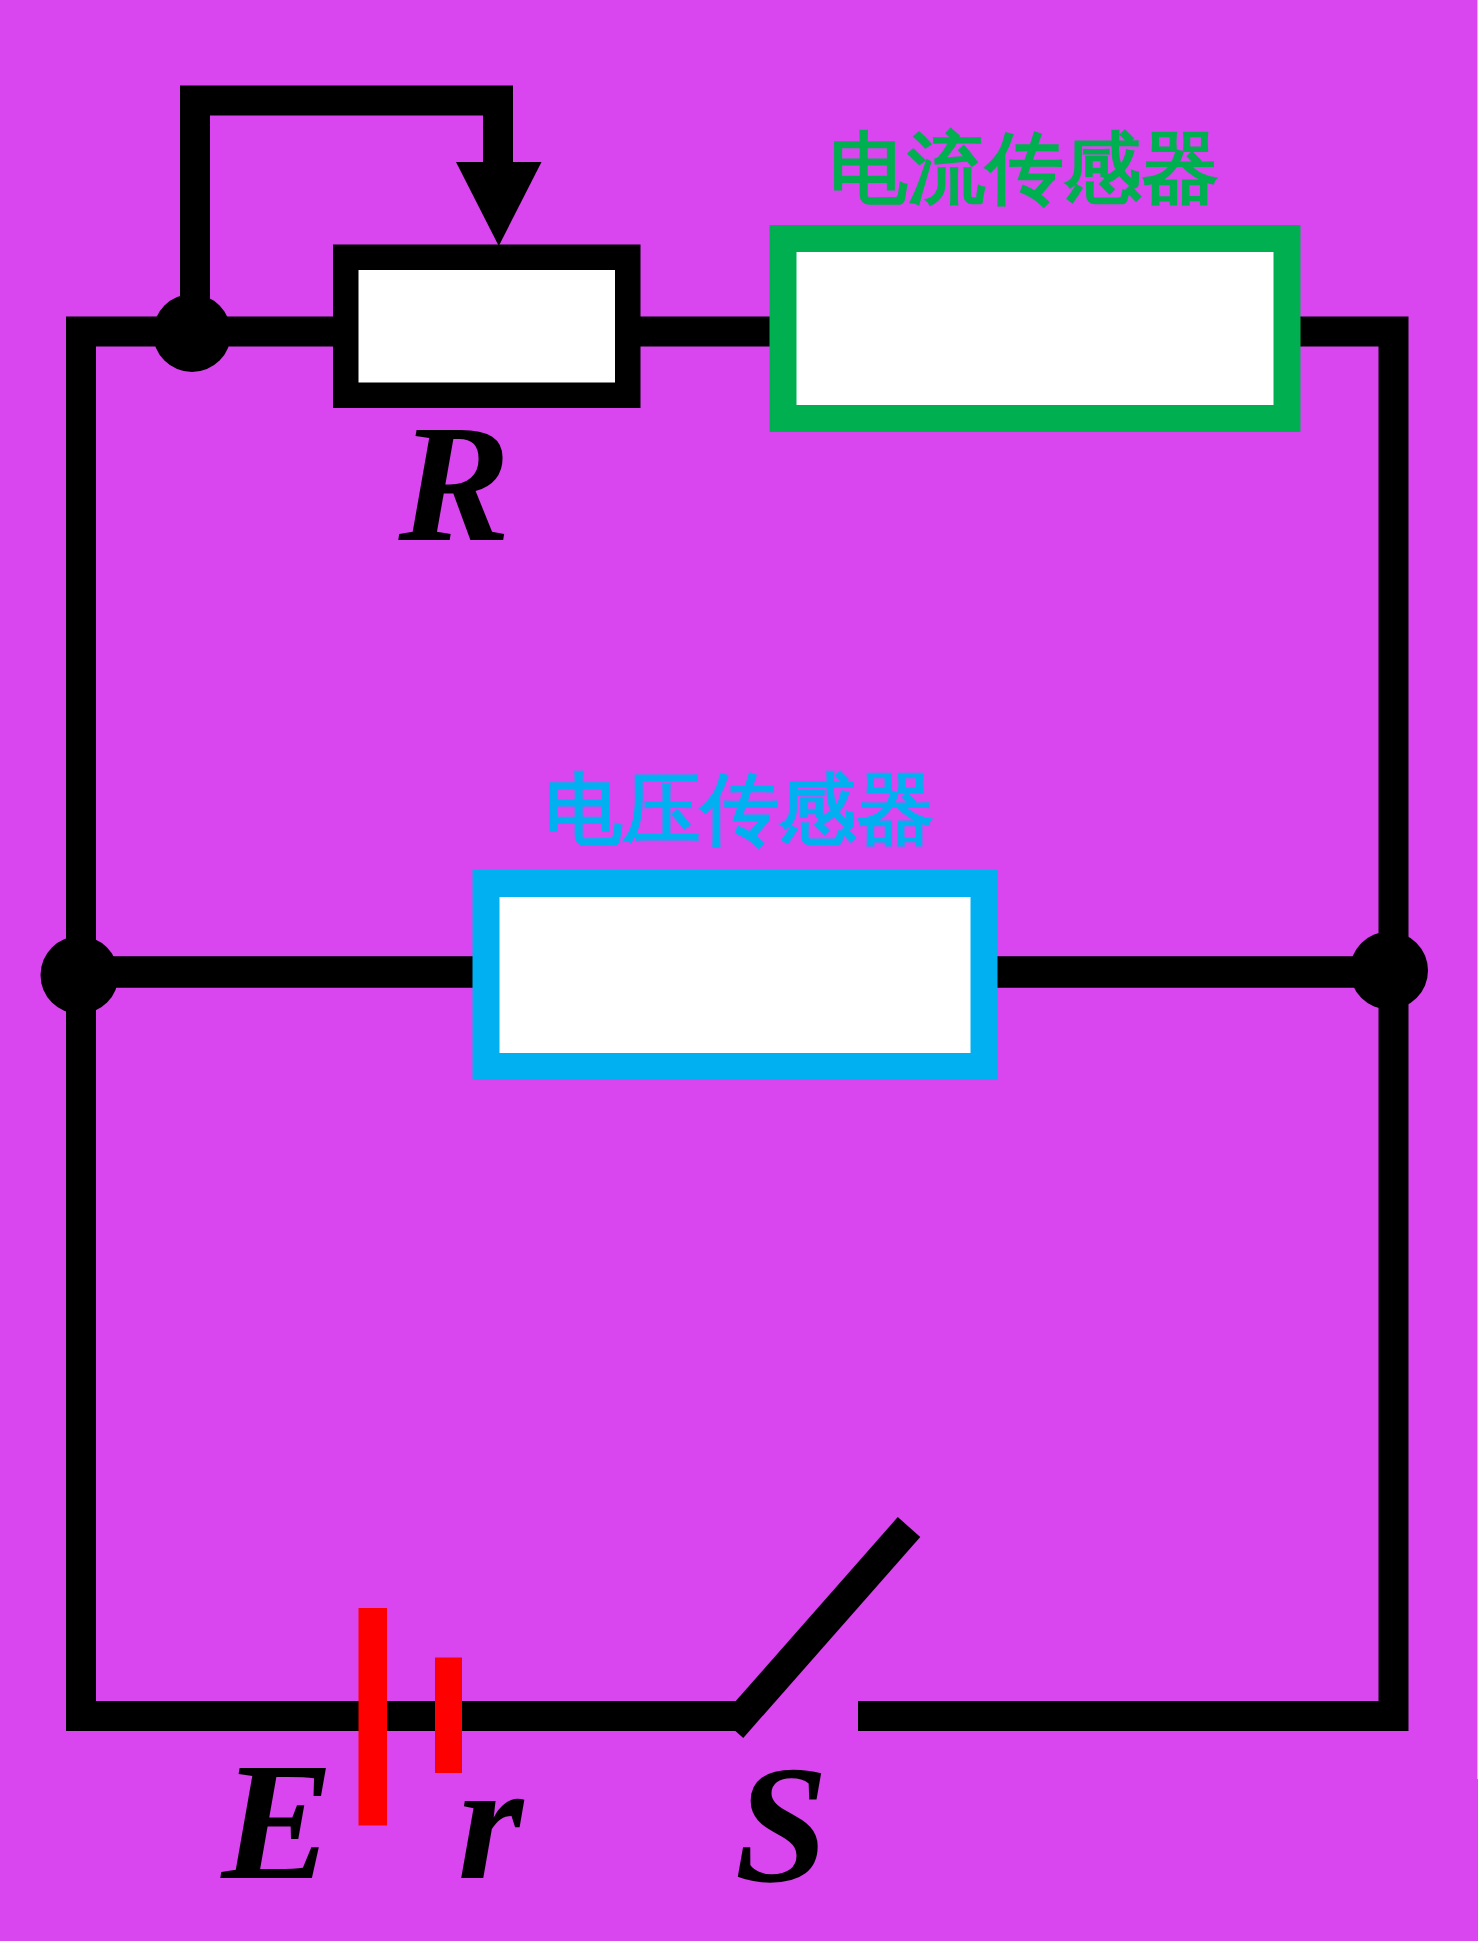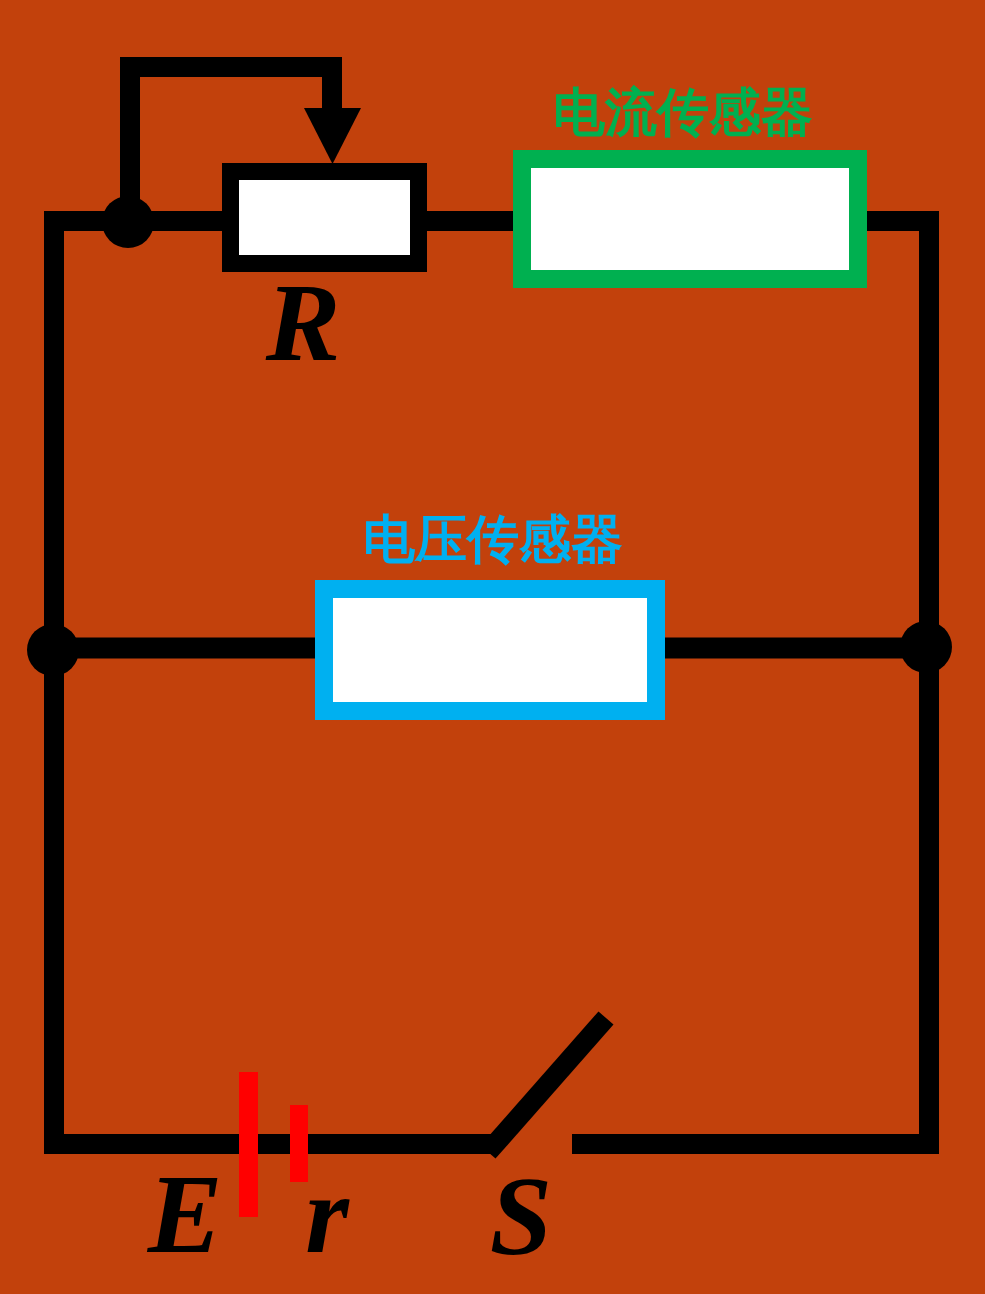--- a/index.html
+++ b/index.html
@@ -4,21 +4,21 @@
 <style>
   html, body {
     margin: 0;
     padding: 0;
     background: #ffffff;
   }
   .stage {
     position: relative;
     width: 985px;
     height: 1294px;
-    background: #c2410c;
+    background: #d946ef;
     overflow: hidden;
     font-family: "Liberation Serif", serif;
   }
   svg { display: block; }
   .cjk-label {
     font-family: "Liberation Serif", serif;
     font-weight: bold;
     font-size: 52px;
   }
   .math-label {

